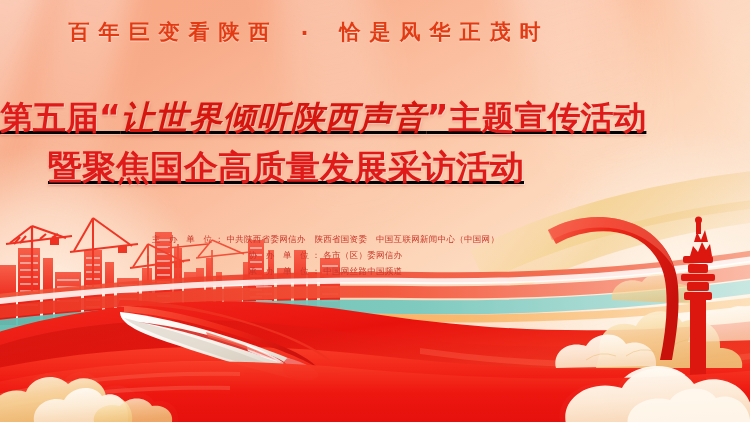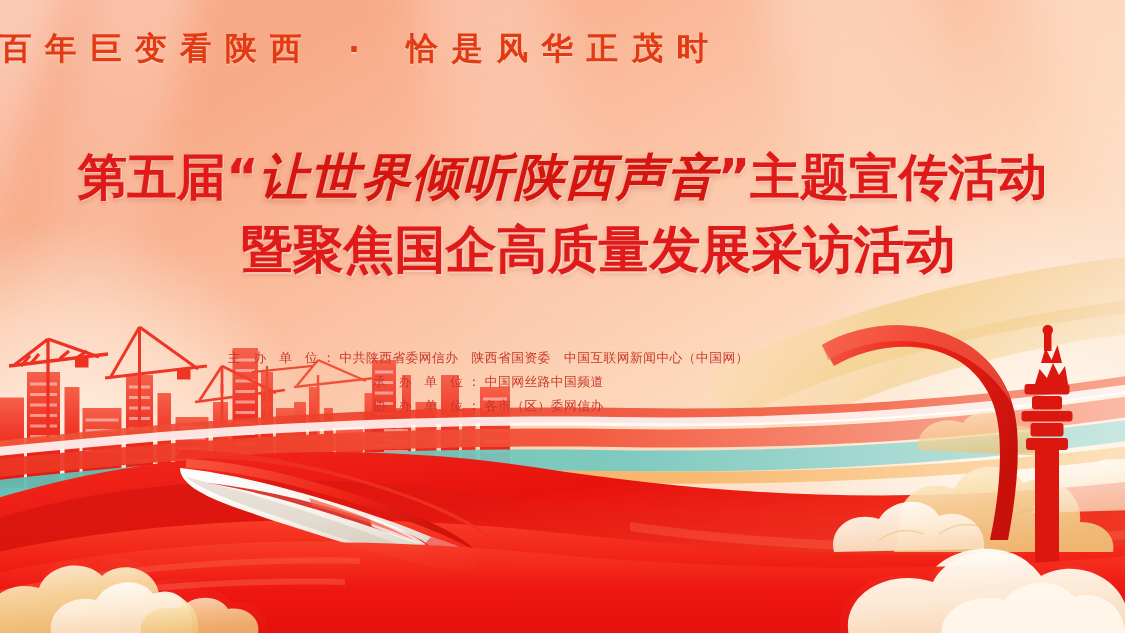--- a/index.html
+++ b/index.html
@@ -34,30 +34,30 @@
     transform:rotate(-8deg);filter:blur(10px);}
 
   .glow-l{position:absolute;left:-120px;top:150px;width:330px;height:330px;border-radius:50%;
     background:radial-gradient(circle,rgba(255,248,238,.95) 0%,rgba(255,240,225,.55) 45%,rgba(255,236,220,0) 72%);
     filter:blur(6px);}
   .glow-r{position:absolute;right:-110px;top:130px;width:340px;height:340px;border-radius:50%;
     background:radial-gradient(circle,rgba(255,250,240,.9) 0%,rgba(255,242,228,.5) 45%,rgba(255,238,222,0) 72%);
     filter:blur(6px);}
 
   
-  .band{position:absolute;left:0;top:18px;width:618px;}
+  .band{position:absolute;left:0;top:18px;width:618px;text-align:center;}
   .band-text{
     font-size:21px;font-weight:bold;color:#E23B14;
     letter-spacing:9px;white-space:nowrap;
     text-shadow:0 1px 1px rgba(255,255,255,.45);
   }
   .band-dot{display:inline-block;margin:0 22px;vertical-align:middle;}
 
   
-  .title-wrap{position:absolute;left:0;top:96px;width:750px;text-align:center;}
+  .title-wrap{position:absolute;left:0;top:96px;width:750px;text-align:left;text-decoration:underline;}
   .title-line1{
     font-size:33px;font-weight:bold;color:#DF1A18;white-space:nowrap;
     letter-spacing:0px;line-height:44px;
     text-shadow:1px 1px 0 rgba(255,255,255,.35), 0 2px 3px rgba(160,20,10,.18);
   }
   .brush{
     font-family:"DejaVu Serif","Liberation Serif",serif;
     font-style:italic;font-weight:bold;color:#D6150F;
     letter-spacing:1px;
     text-shadow:1px 1px 0 rgba(255,255,255,.30), 0 2px 4px rgba(150,15,10,.25);
@@ -436,17 +436,17 @@
         <path d="M566,424 C560,398 590,378 622,388 C634,364 678,360 694,384 C720,370 754,388 752,416
                  L754,426 L562,426 Z" fill="url(#gCloudPale)" opacity=".98"></path>
         <path d="M628,426 C624,408 646,394 670,400 C680,386 706,384 716,398 C734,392 752,406 750,426 Z" fill="#FFF9F0" opacity=".85"></path>
       </g>
 
     </g>
   </svg>
 
   <div class="orgs">
     <div class="org-row"><span class="org-label">主 办 单 位：</span><span>中共陕西省委网信办　陕西省国资委　中国互联网新闻中心（中国网）</span></div>
+    <div class="org-row"><span class="org-label">协 办 单 位：</span><span>各市（区）委网信办</span></div>
     <div class="org-row"><span class="org-label">承 办 单 位：</span><span>中国网丝路中国频道</span></div>
-    <div class="org-row"><span class="org-label">协 办 单 位：</span><span>各市（区）委网信办</span></div>
   </div>
 
 </div>
 
 </body></html>

